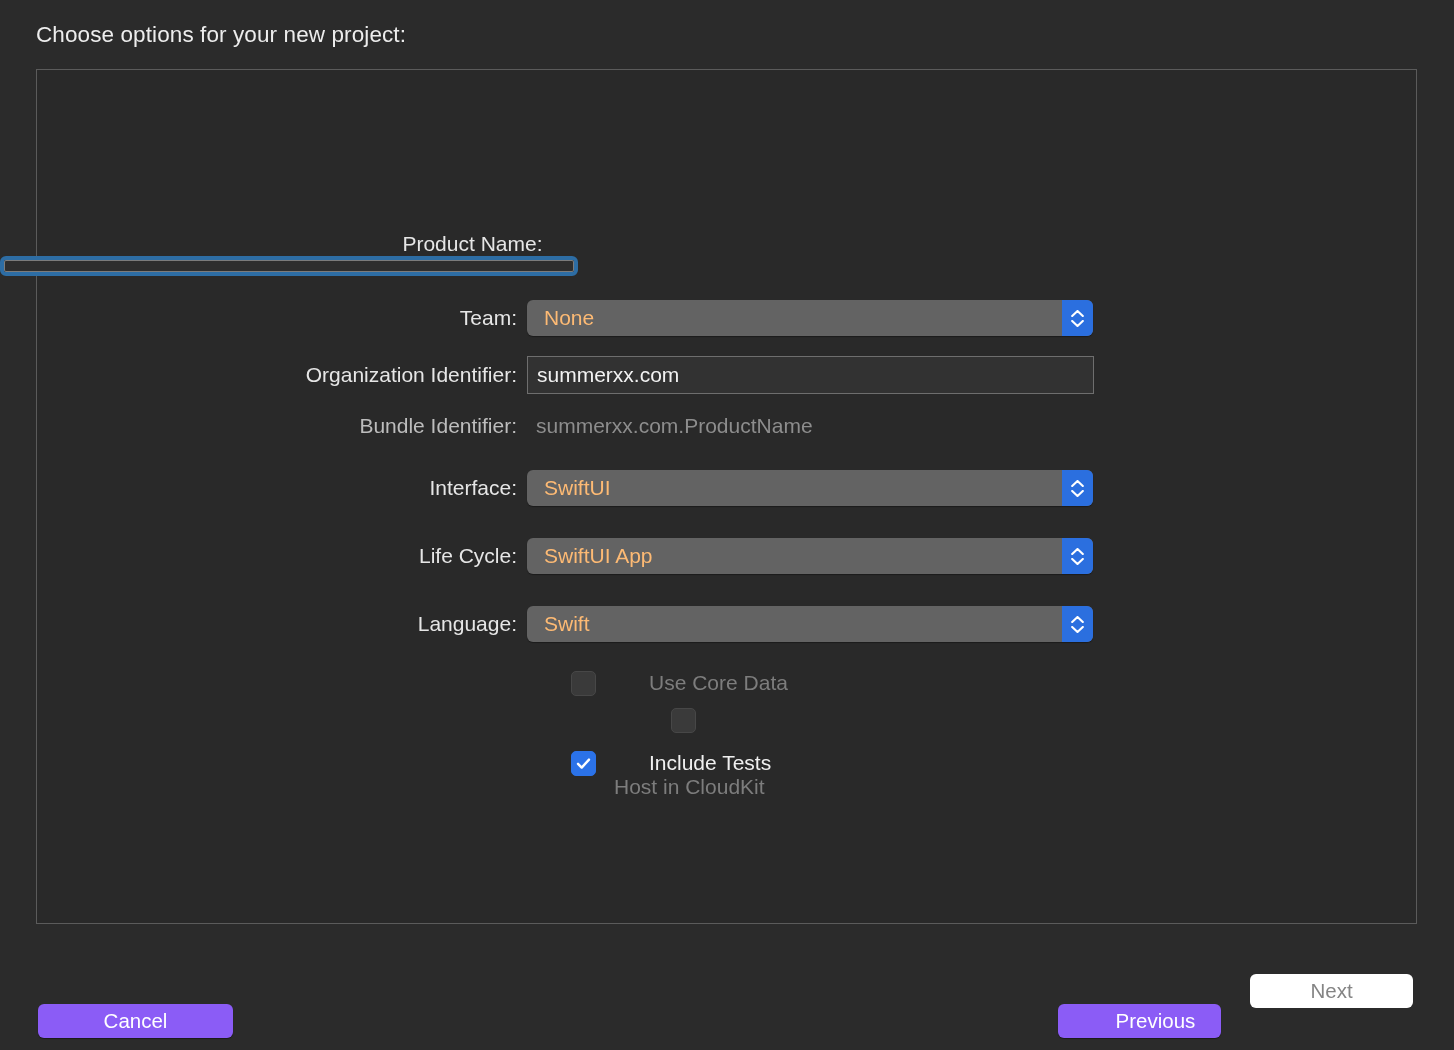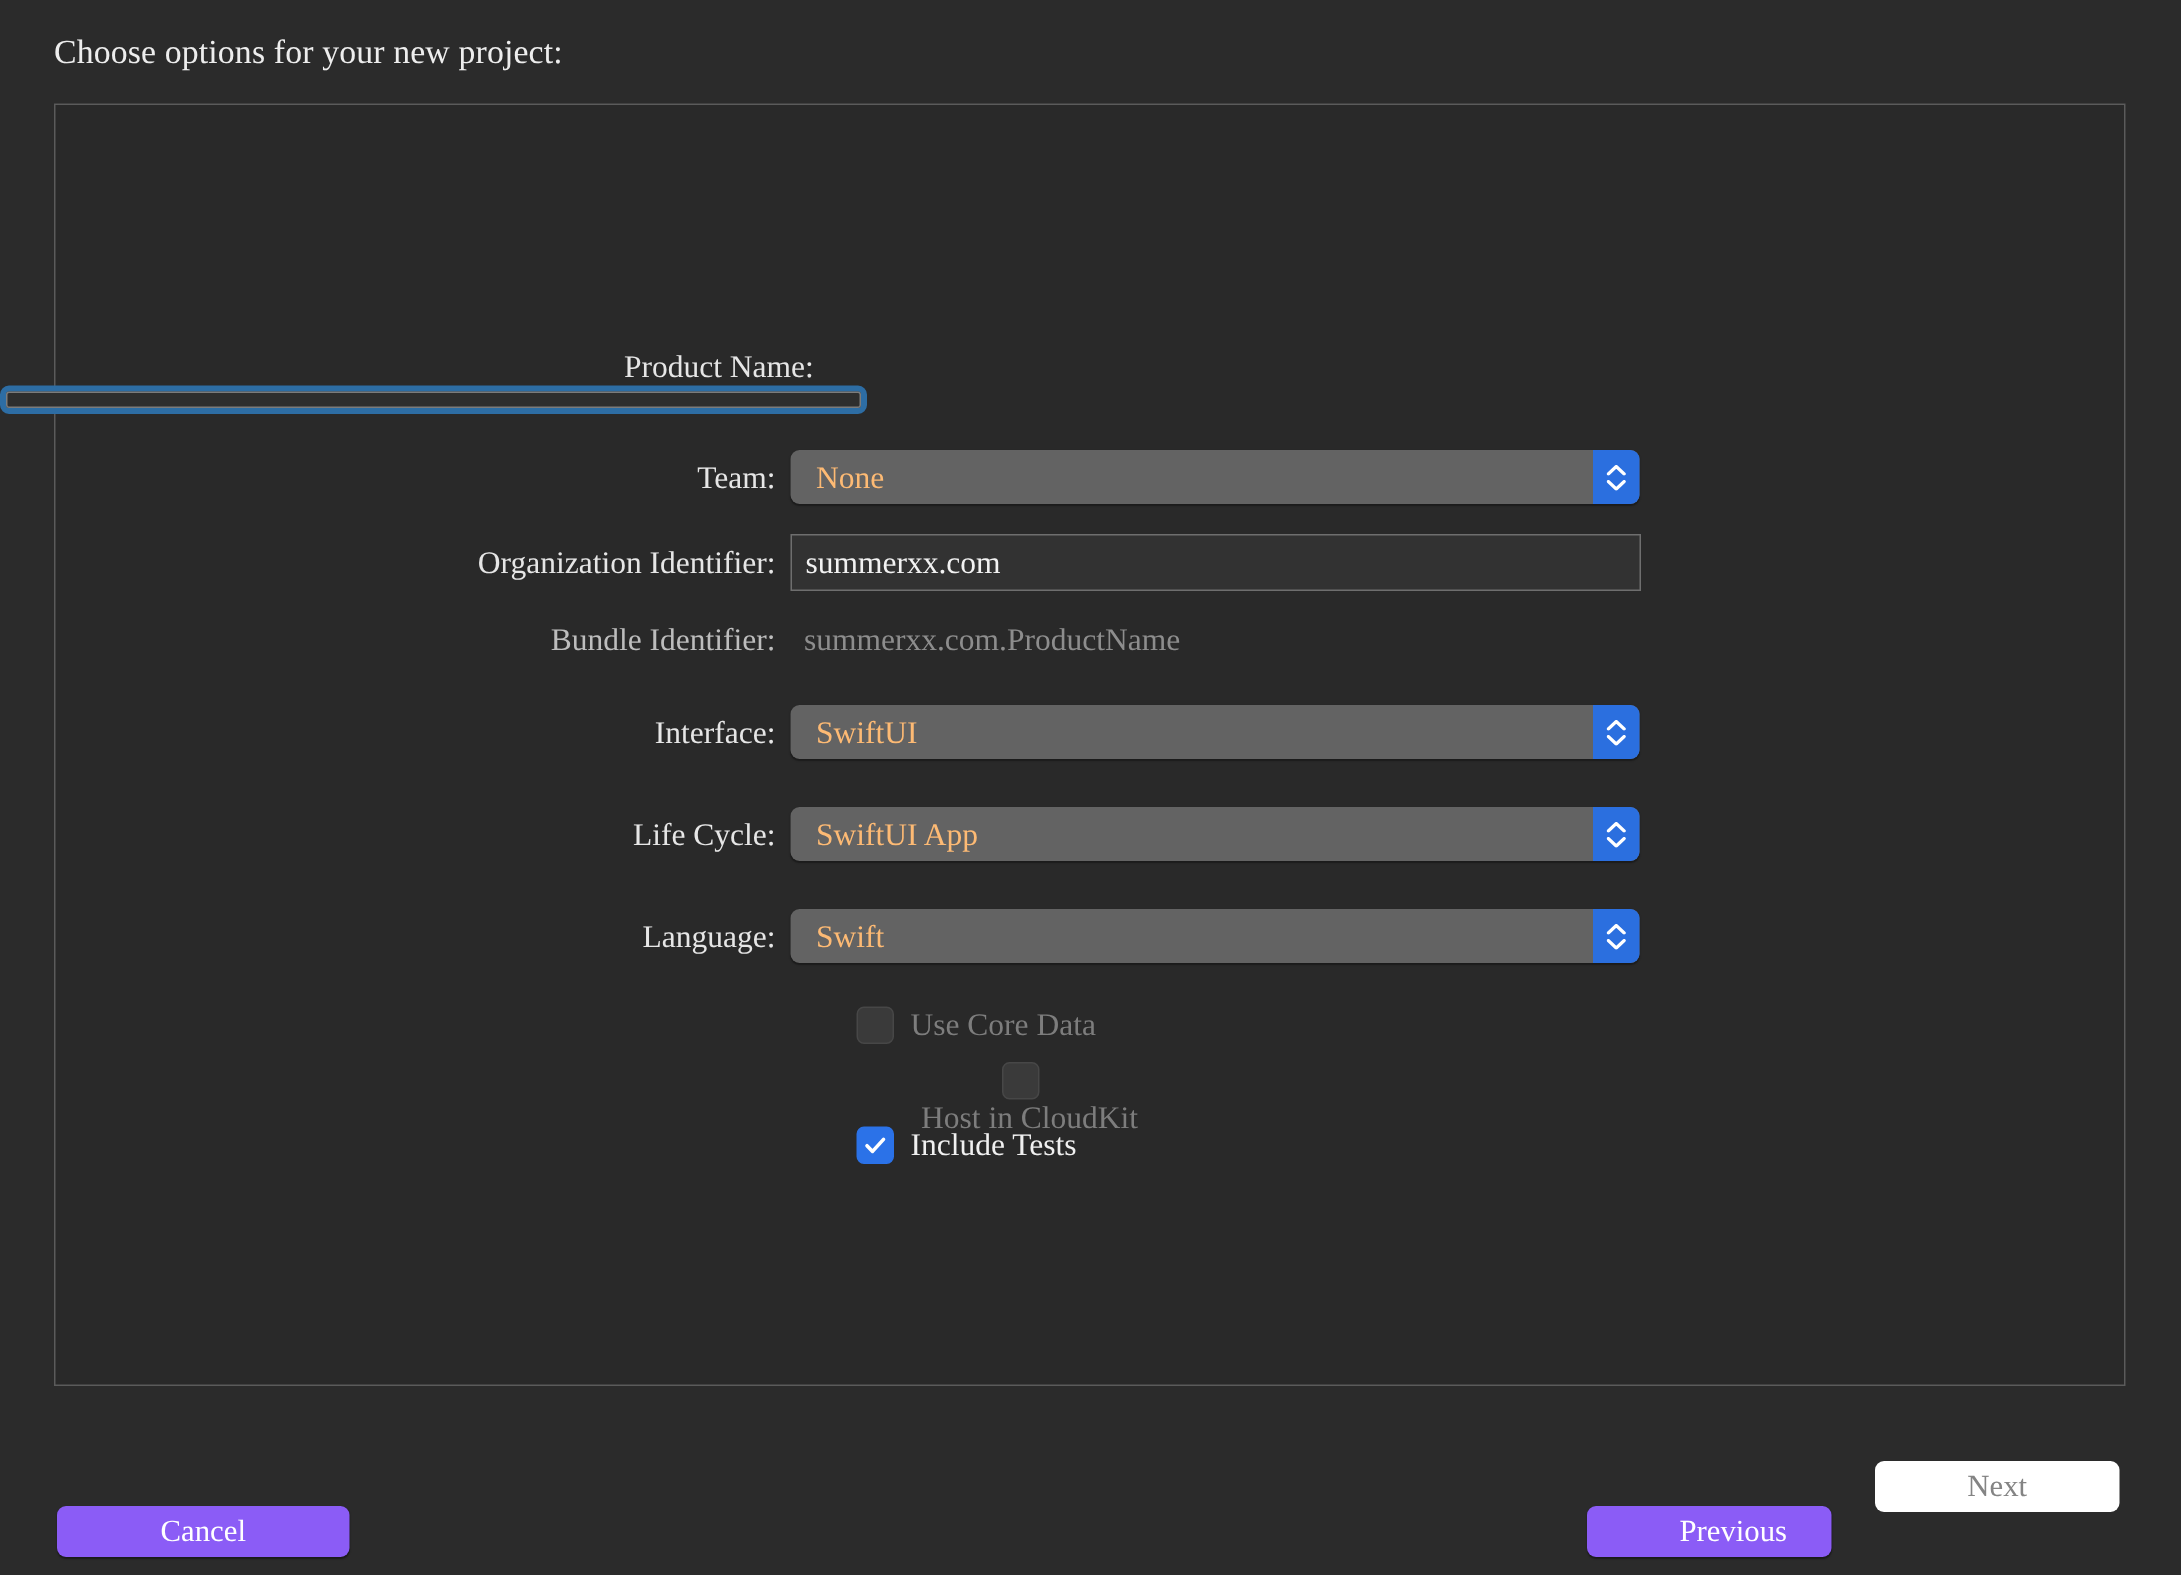--- a/index.html
+++ b/index.html
@@ -13,21 +13,20 @@
     font-family: "Liberation Sans", sans-serif;
     color: #e8e8e8;
     overflow: hidden;
     -webkit-font-smoothing: antialiased;
   }
 
   #root {
     position: relative;
     width: 1454px;
     height: 777px;
-    font-family: Liberation Serif, serif;
   }
 
   
   .heading {
     position: absolute;
     left: 36px;
     top: 22px;
     font-size: 22.5px;
     color: #ededed;
     letter-spacing: 0.1px;
@@ -166,20 +165,21 @@
     height: 7px;
     display: block;
   }
 
   
   .checkrow {
     position: absolute;
     display: flex;
     align-items: center;
     height: 30px;
+    gap: 42px;
   }
   .cbox {
     width: 25px;
     height: 25px;
     border-radius: 5px;
     box-sizing: border-box;
     flex: none;
     position: relative;
   }
   .cbox.off-dim {

